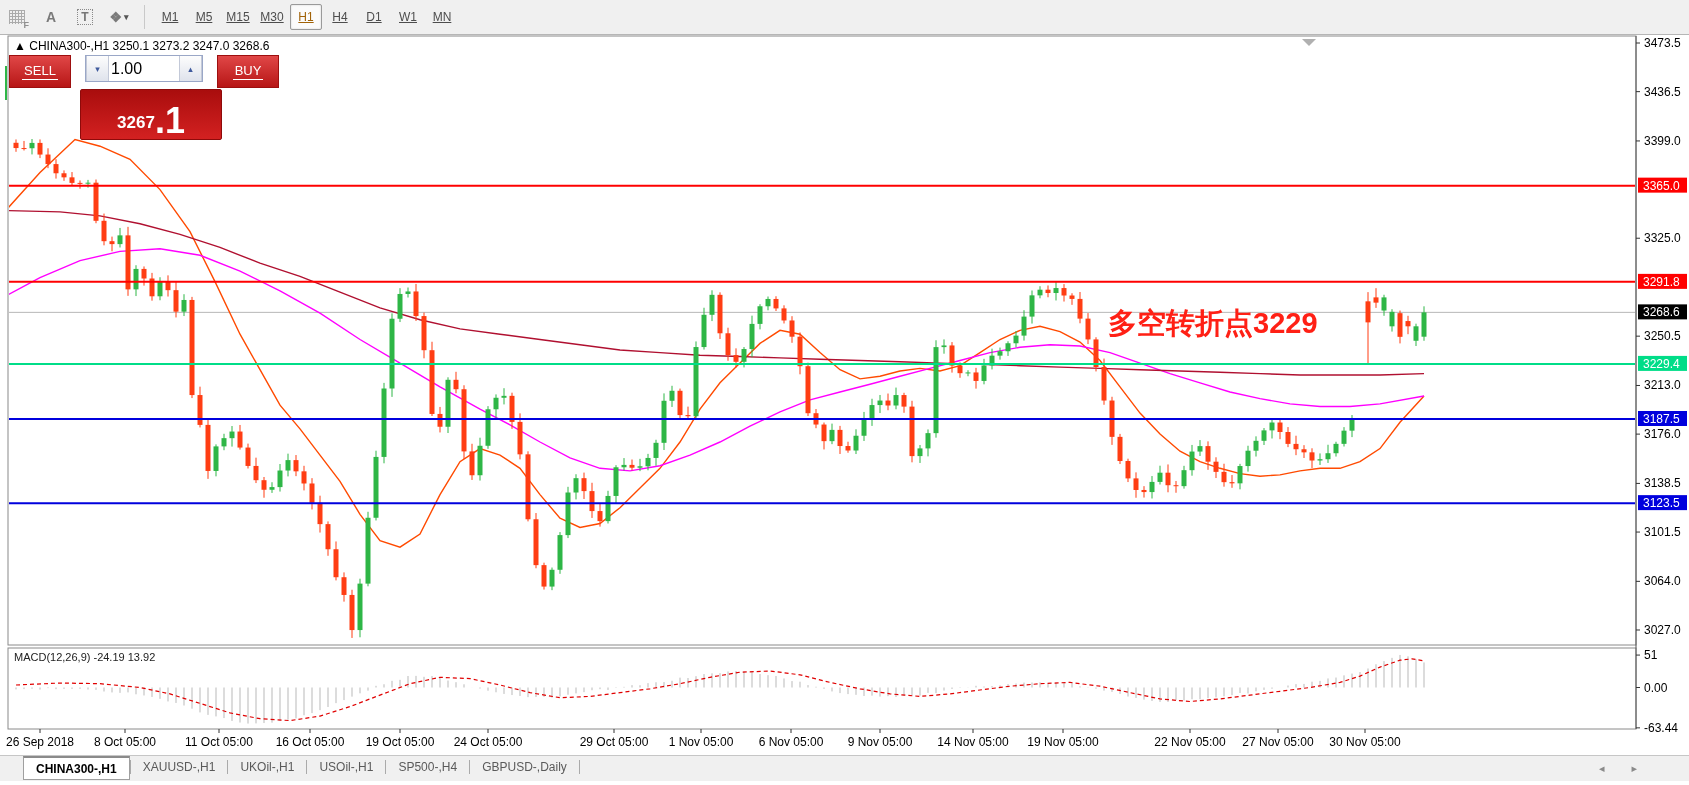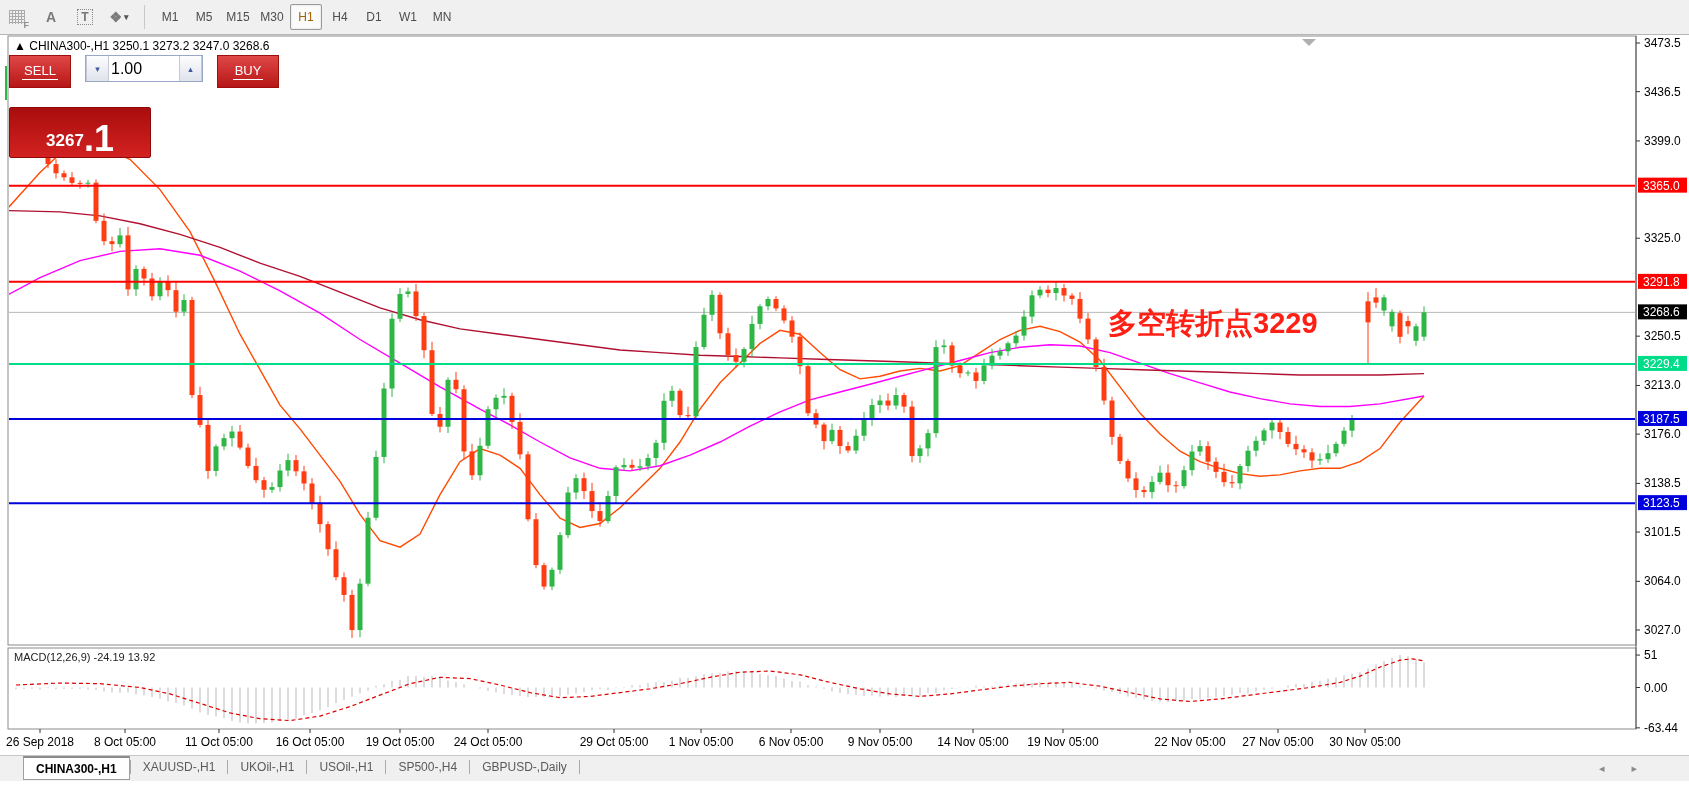--- a/index.html
+++ b/index.html
@@ -1,40 +1,40 @@
 <!DOCTYPE html>
 <html><head>
 <meta charset="utf-8">
 <style>
   html,body{margin:0;padding:0;background:#e8e8e8;font-family:"Liberation Sans",sans-serif;}
   #app{position:relative;width:1689px;height:785px;background:#f0f0f0;overflow:hidden;}
   
   #toolbar{position:absolute;left:0;top:0;width:1689px;height:34px;background:#f0f0f0;border-bottom:1px solid #b6b6b6;display:flex;align-items:center;}
   .tb-icon{width:26px;height:24px;margin:0 4px;display:flex;align-items:center;justify-content:center;color:#7a7a7a;font-size:14px;font-weight:bold;}
   .tb-sep{width:1px;height:24px;background:#c9c9c9;margin:0 8px;}
-  .tf-btn{min-width:30px;height:24px;margin:0 1px;display:flex;align-items:center;justify-content:center;font-size:12px;color:#4d4d4d;border:1px solid transparent;border-radius:2px;}
+  .tf-btn{min-width:30px;height:24px;margin:0 1px;display:flex;align-items:center;justify-content:center;font-size:12px;color:#4d4d4d;border:1px solid transparent;border-radius:2px;text-decoration:underline;}
   .tf-btn.active{background:#fbfbfb;border:1px solid #9a9a9a;box-shadow:inset 0 0 2px #cfcfcf;color:#a16207;}
   .gridf{position:relative;width:16px;height:14px;background:
     repeating-linear-gradient(to right,#9a9a9a 0 1px,transparent 1px 3px),
     repeating-linear-gradient(to bottom,#9a9a9a 0 1px,transparent 1px 3px);opacity:.8;}
   .gridf span{position:absolute;right:-4px;bottom:-6px;font-size:9px;color:#777;}
   .t-box{border:1px dotted #8a8a8a;padding:0 3px;font-size:12px;color:#777;}
   .caret{font-size:9px;color:#555;margin-left:2px;}
   
   #chartwin{position:absolute;left:0;top:35px;width:1689px;height:750px;background:#ffffff;}
   #svg{position:absolute;left:0;top:0;}
   
   #trade{position:absolute;left:9px;top:20px;width:288px;}
   #trade .row1{display:flex;height:33px;}
   .trade-btn{width:60px;background:linear-gradient(180deg,#e04747,#b71616);color:#fff;font-size:13px;display:flex;align-items:center;justify-content:center;border:1px solid #9d0f0f;}
   .trade-btn .lbl{border-bottom:1px solid #ffffff;padding:0 2px 1px 2px;}
   .spin{display:flex;border:1px solid #9aa7c7;background:#fff;height:25px;}
   .spin-btn{width:21px;display:flex;align-items:center;justify-content:center;background:linear-gradient(180deg,#fdfdfd,#dfe3ec);color:#3f5a9d;font-size:9px;border-right:1px solid #c3c9d8;border-left:1px solid #c3c9d8;}
   .spin input{width:64px;border:0;outline:none;font-size:16px;padding-right:4px;font-family:"Liberation Sans",sans-serif;}
-  #trade .row2{display:flex;margin-top:19px;}
+  #trade .row2{display:flex;margin-top:1px;justify-content:center;}
   .quote{height:46px;background:linear-gradient(180deg,#a90d0d,#d32121);color:#fff;display:flex;align-items:flex-end;justify-content:center;padding-bottom:3px;border-radius:2px;border:1px solid #8e0a0a;}
   .quote .small{font-size:17px;font-weight:bold;line-height:20px;margin-bottom:3px;}
   .quote .big{font-size:36px;font-weight:bold;line-height:30px;}
   .q1{width:140px;margin-right:4px;} .q2{width:142px;}
   
   #tabbar{position:absolute;left:0;top:755px;width:1689px;height:25px;background:#f0f0f0;border-top:1px solid #c6c6c6;display:flex;align-items:flex-start;}
   .tab{height:22px;display:flex;align-items:center;padding:0 12px;font-size:12px;color:#5a5a5a;position:relative;}
   .tab.active{background:#ffffff;border:1px solid #9f9f9f;border-top:2px solid #8a8a8a;color:#000;margin-left:23px;font-weight:bold;height:21px;}
   .tab-div{width:1px;height:14px;background:#aaaaaa;margin-top:4px;}
   #tab-arrows{position:absolute;right:40px;top:6px;color:#8a8a8a;font-size:11px;letter-spacing:12px;}

